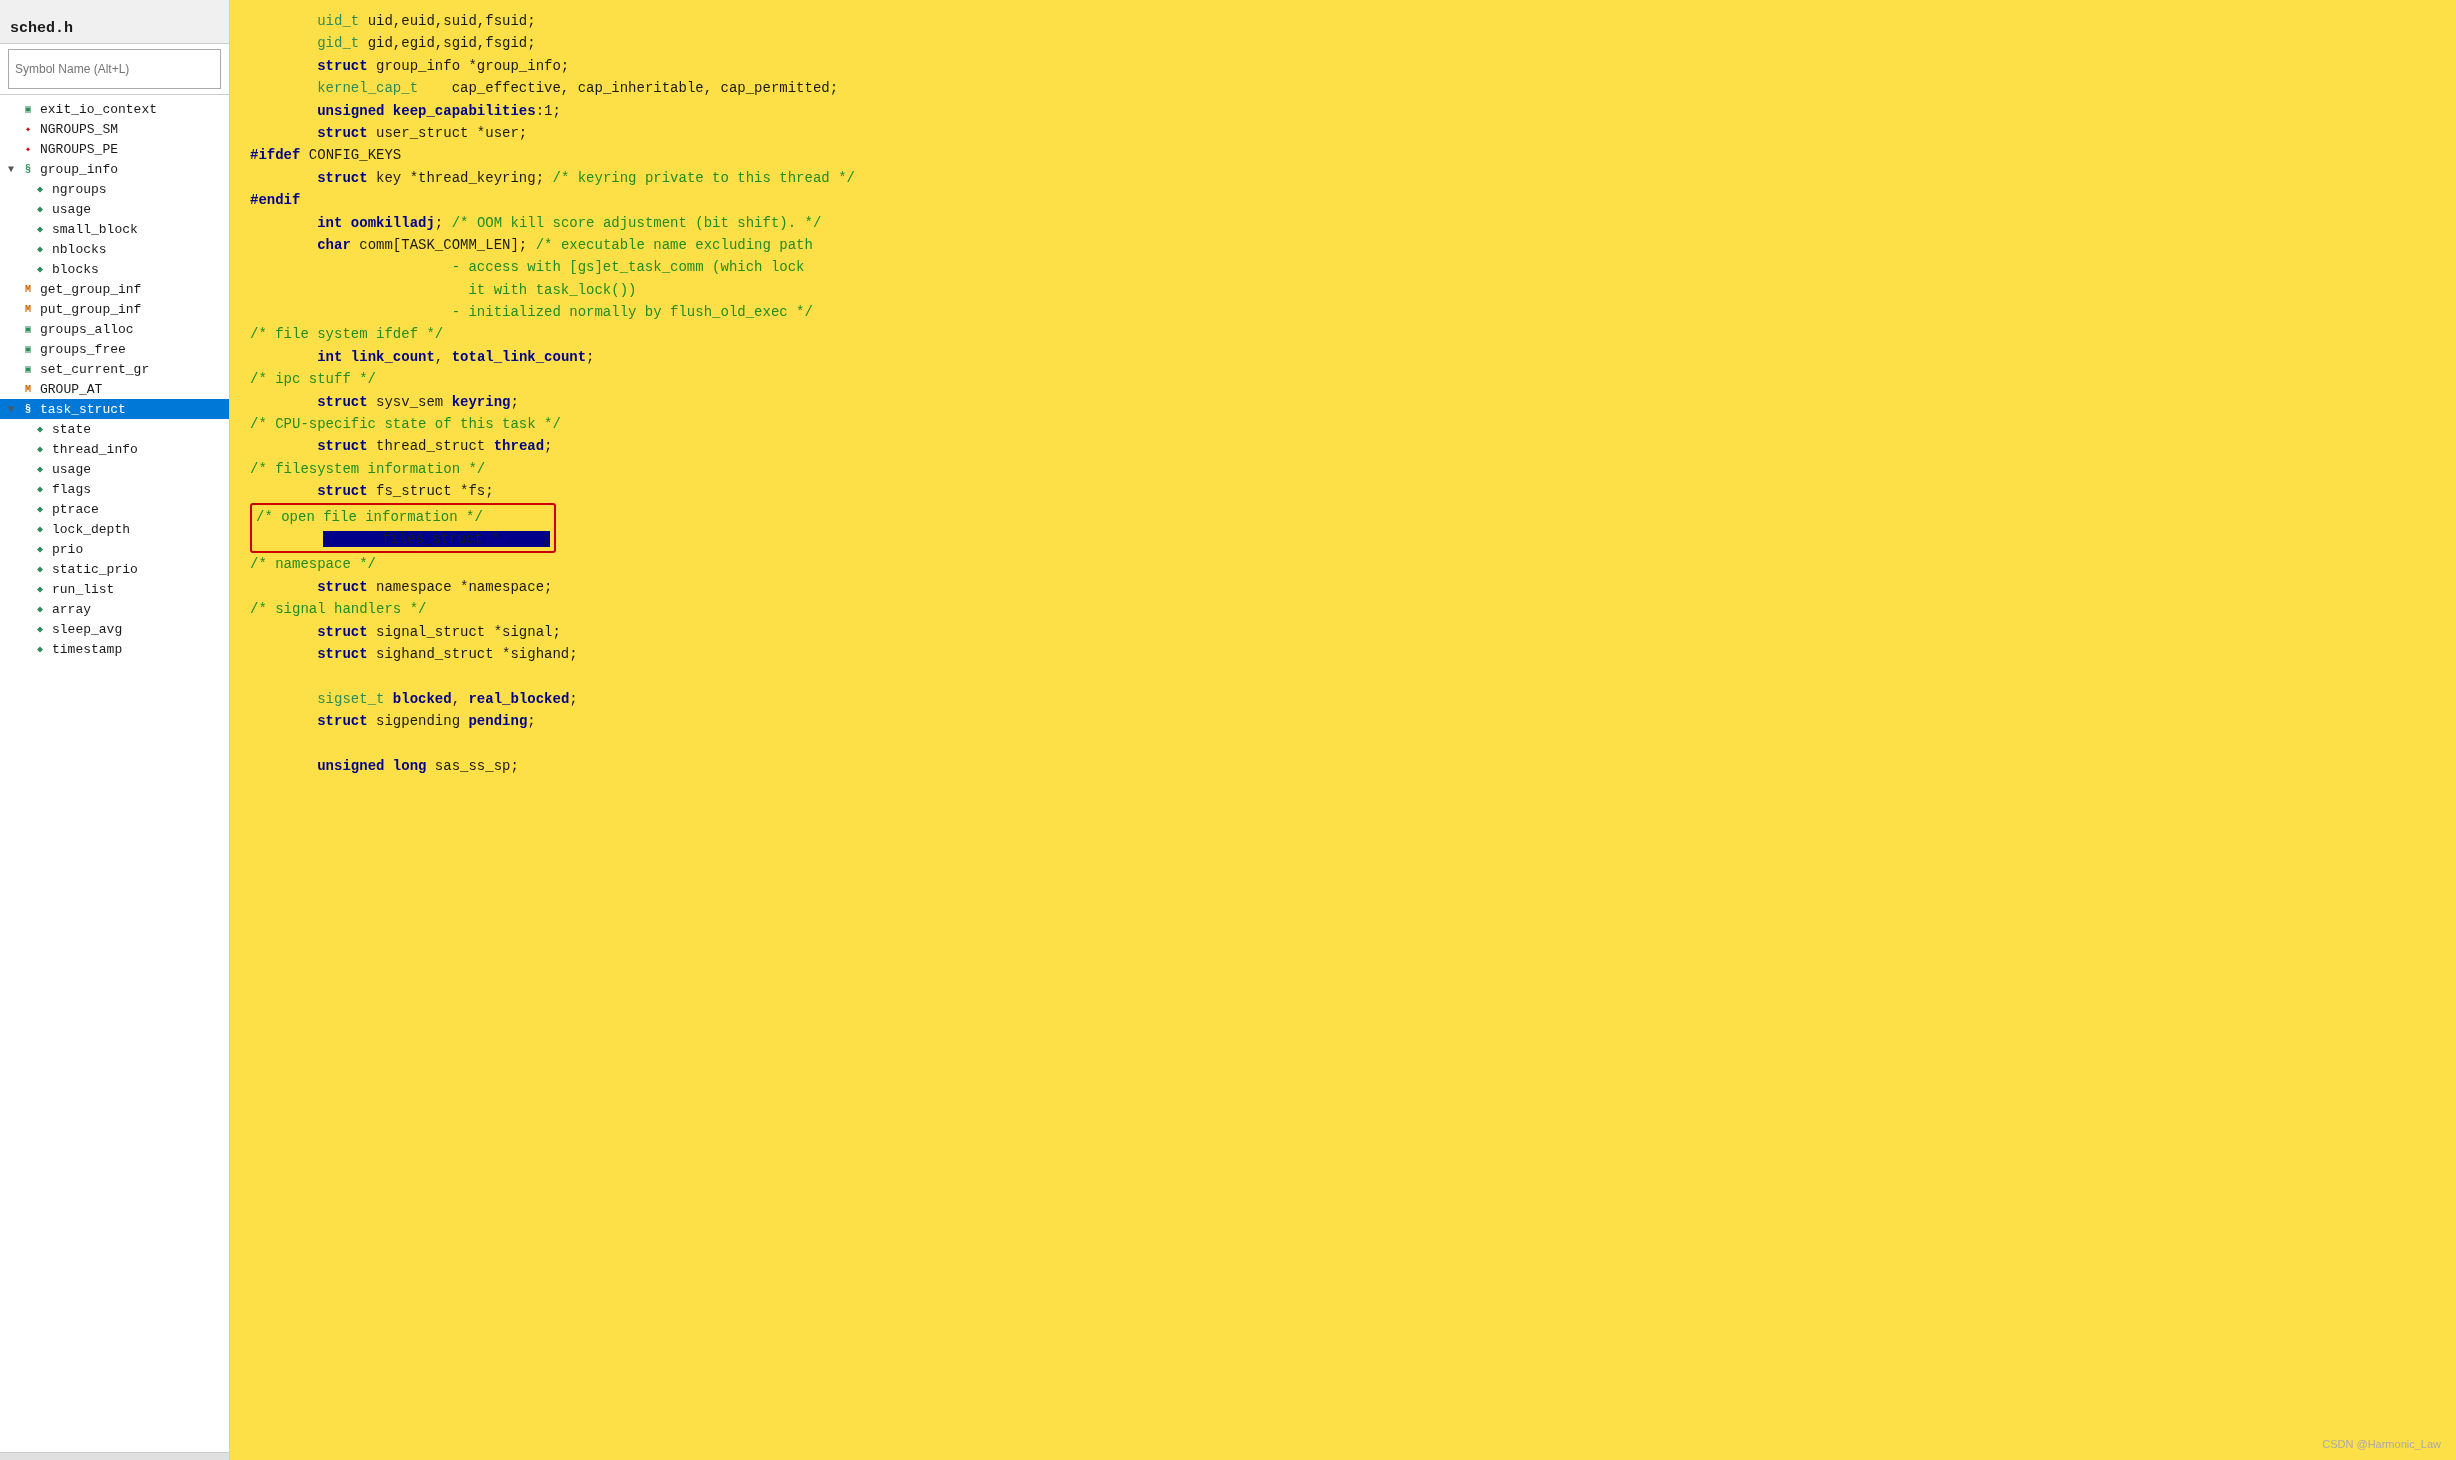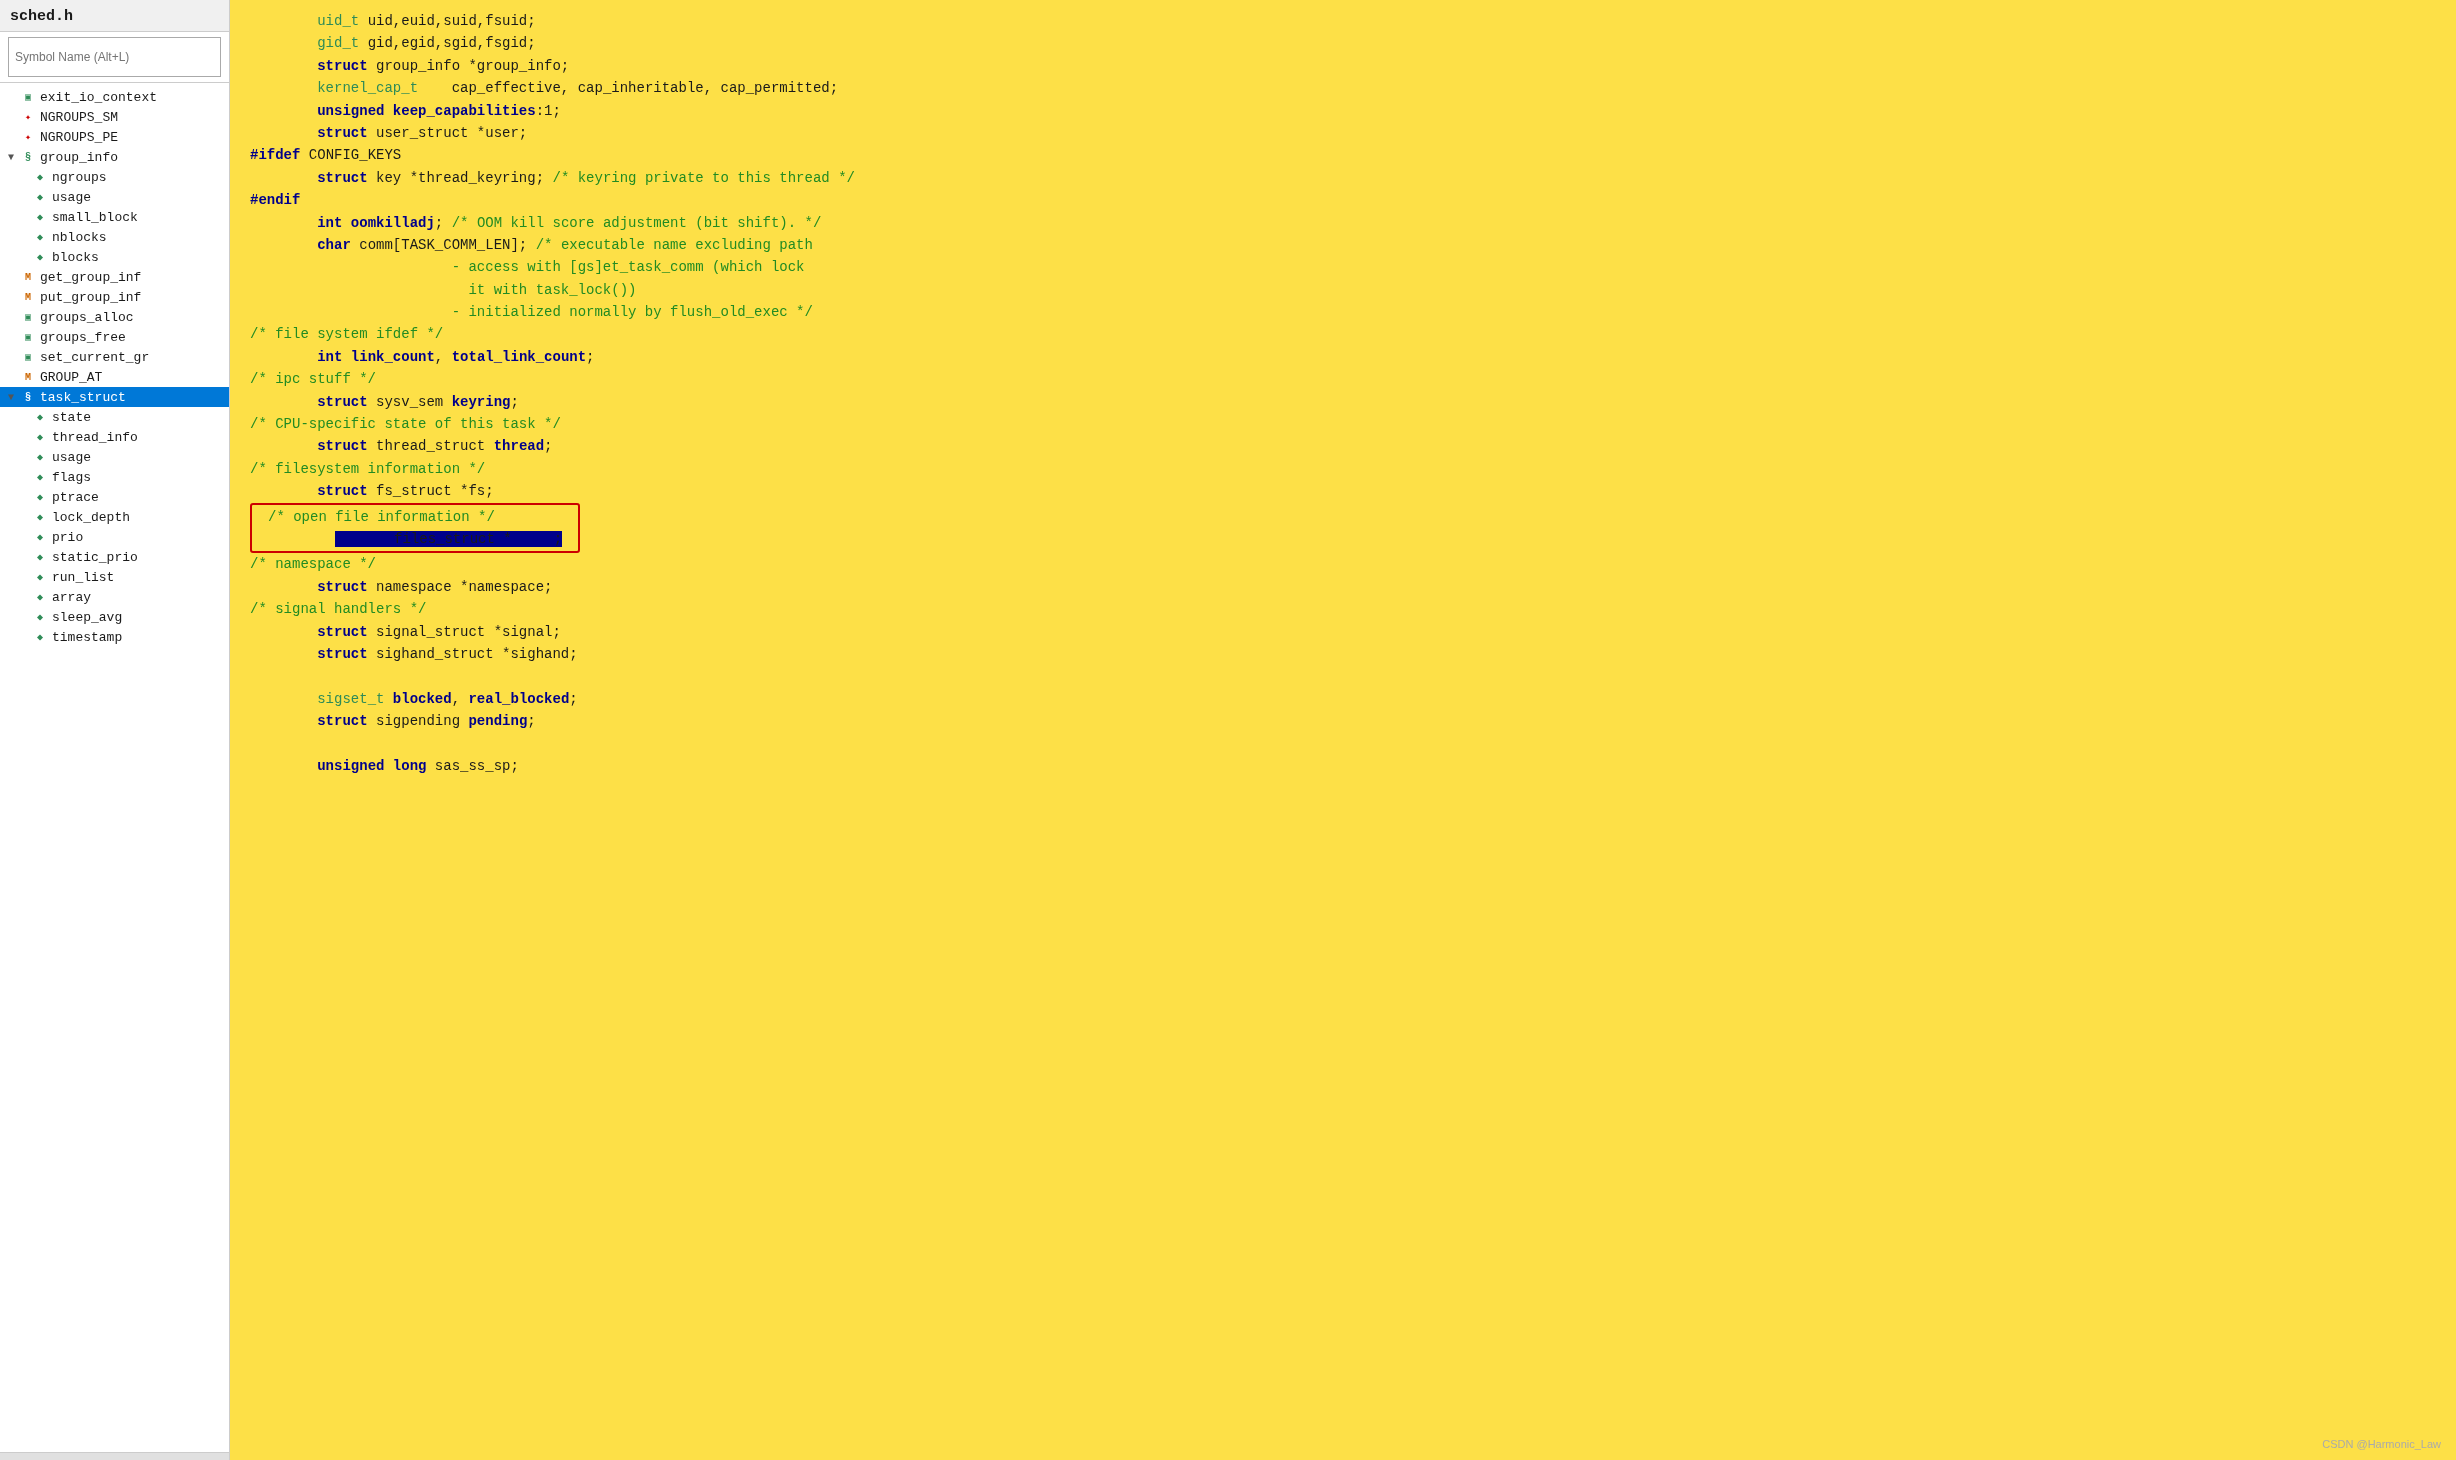--- a/index.html
+++ b/index.html
@@ -20,21 +20,21 @@
       border-right: 1px solid #cccccc;
       display: flex;
       flex-direction: column;
       overflow: hidden;
     }
 
     .sidebar-title {
       font-size: 15px;
       font-weight: bold;
       color: #1a1a1a;
-      padding: 8px 10px 6px 10px;
+      padding: 20px 10px 6px 10px;
       background: #f0f0f0;
       border-bottom: 1px solid #cccccc;
     }
 
     .search-box {
       padding: 5px 8px;
       border-bottom: 1px solid #cccccc;
     }
 
     .search-box input {
@@ -325,21 +325,21 @@
 <span class="comment">                          it with task_lock())</span>
 <span class="comment">                        - initialized normally by flush_old_exec */</span><span class="normal">
 </span><span class="comment">/* file system ifdef */</span><span class="normal">
         </span><span class="kw">int</span><span class="normal"> </span><span class="kw">link_count</span><span class="normal">, </span><span class="kw">total_link_count</span><span class="normal">;
 </span><span class="comment">/* ipc stuff */</span><span class="normal">
         </span><span class="kw">struct</span><span class="normal"> sysv_sem </span><span class="kw">keyring</span><span class="normal">;
 </span><span class="comment">/* CPU-specific state of this task */</span><span class="normal">
         </span><span class="kw">struct</span><span class="normal"> thread_struct </span><span class="kw">thread</span><span class="normal">;
 </span><span class="comment">/* filesystem information */</span><span class="normal">
         </span><span class="kw">struct</span><span class="normal"> fs_struct *fs;
-</span><span style="display:inline-block; border:2px solid #cc0000; border-radius:3px; padding:1px 16px;"><span class="comment">/* open file information */</span><span class="normal">
+</span><span style="display:inline-block; border:2px solid #cc0000; border-radius:3px; padding:1px 4px;"><span class="comment">/* open file information */</span><span class="normal">
         </span><span class="selected-text"><span class="kw">struct</span><span class="normal"> files_struct *</span><span class="kw">files</span><span class="normal">;</span></span></span><span class="normal">
 </span><span class="comment">/* namespace */</span><span class="normal">
         </span><span class="kw">struct</span><span class="normal"> namespace *namespace;
 </span><span class="comment">/* signal handlers */</span><span class="normal">
         </span><span class="kw">struct</span><span class="normal"> signal_struct *signal;
         </span><span class="kw">struct</span><span class="normal"> sighand_struct *sighand;
 
         </span><span class="type">sigset_t</span><span class="normal"> </span><span class="kw">blocked</span><span class="normal">, </span><span class="kw">real_blocked</span><span class="normal">;
         </span><span class="kw">struct</span><span class="normal"> sigpending </span><span class="kw">pending</span><span class="normal">;
 

